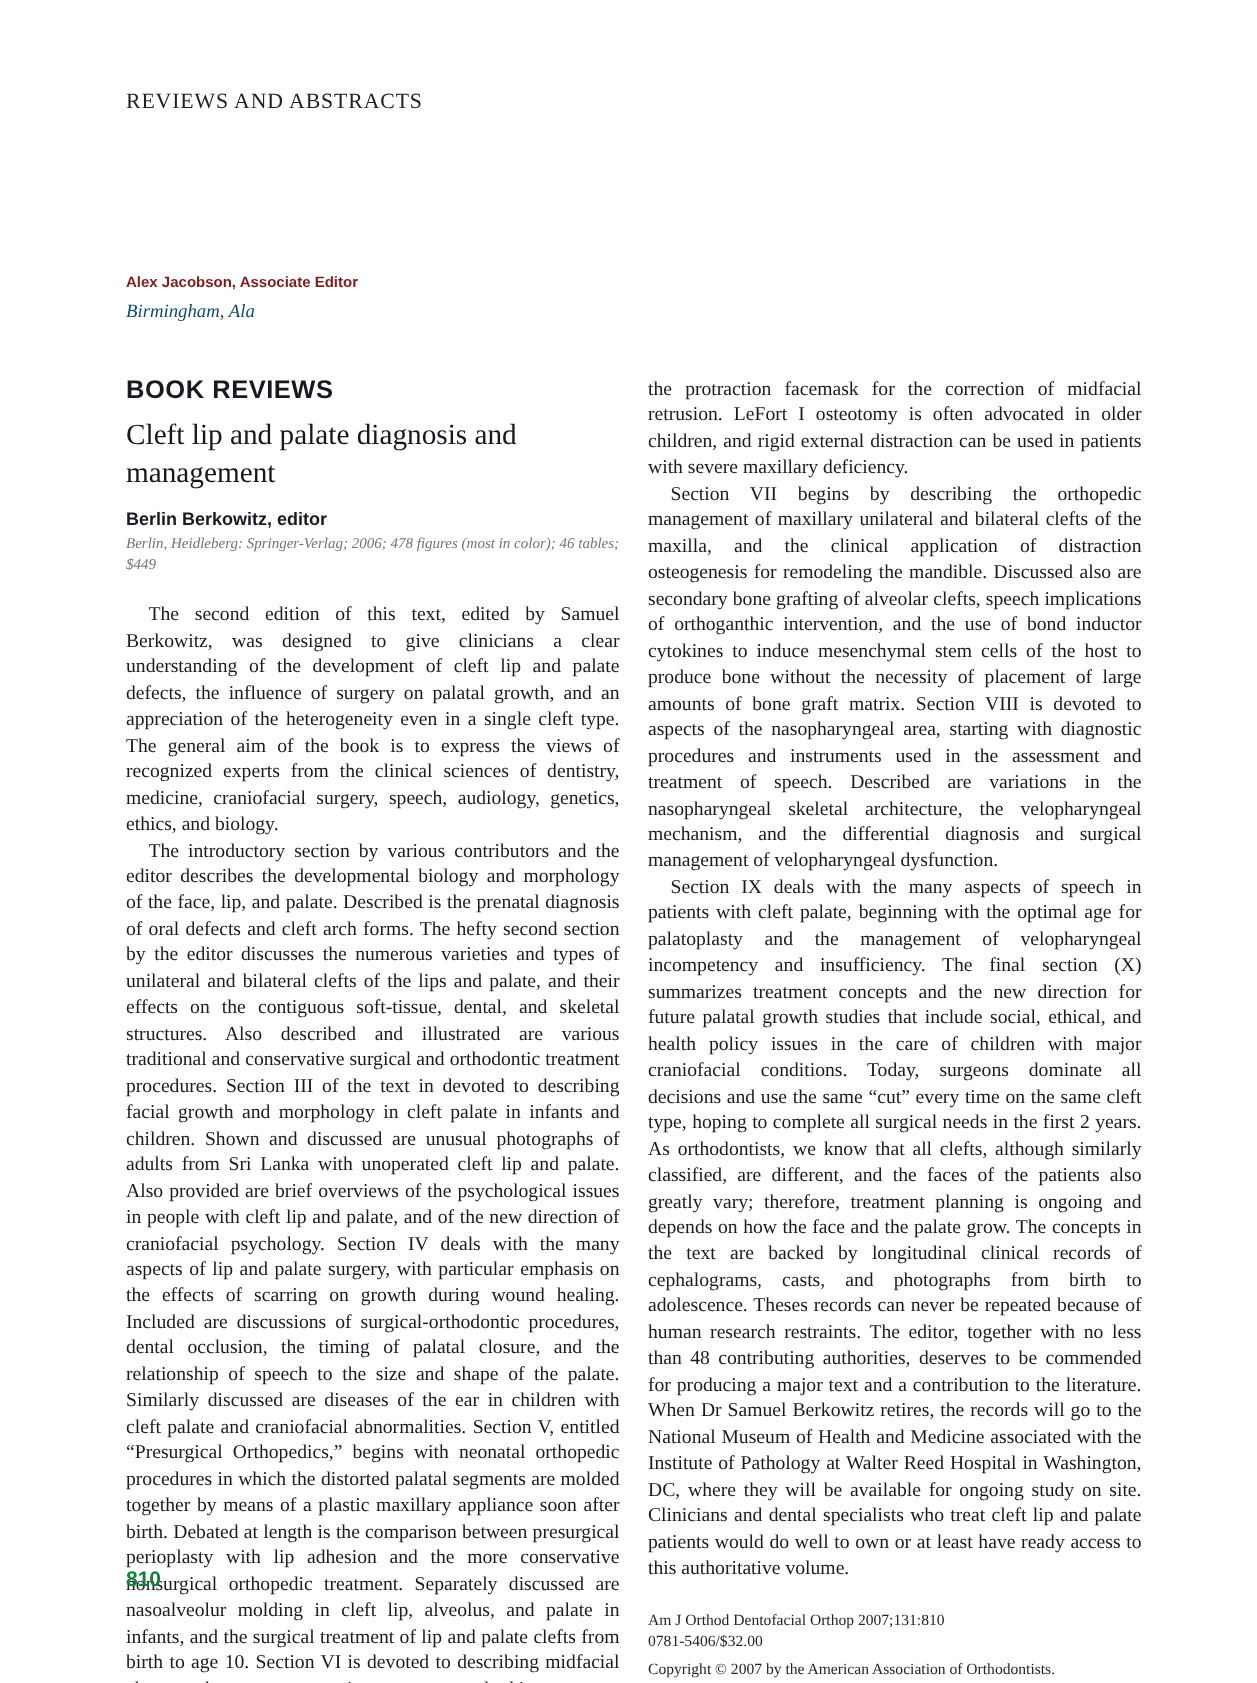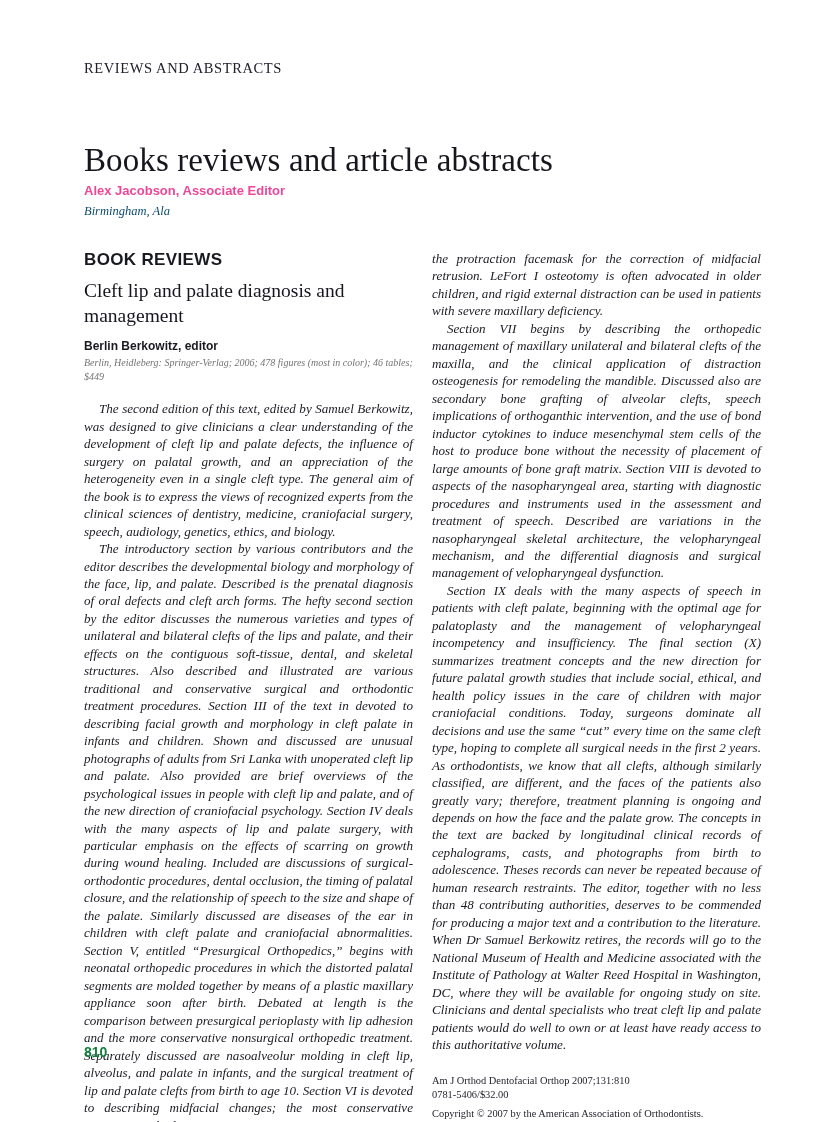--- a/index.html
+++ b/index.html
@@ -48,23 +48,23 @@
   }
 
   
   .byline {
     position: absolute;
     left: 84px;
     top: 182px;
   }
   .byline-name {
     font-family: "Liberation Sans", "DejaVu Sans", sans-serif;
-    font-size: 13px;
-    font-weight: bold;
-    color: #ec4899;
+    font-size: 10px;
+    font-weight: bold;
+    color: #7f1d1d;
     line-height: 1.45;
   }
   .byline-affil {
     font-family: "Liberation Serif", "DejaVu Serif", serif;
     font-size: 12.5px;
     font-style: italic;
     color: #0c4a6e;
     line-height: 1.5;
     margin-top: 1px;
   }
@@ -115,21 +115,20 @@
 
   p.body-par {
     font-family: "Liberation Serif", "DejaVu Serif", serif;
     font-size: 13.1px;
     line-height: 1.335;
     text-align: justify;
     text-indent: 15px;
     margin: 0;
     color: #1a1a22;
     hyphens: auto;
-    font-style: italic;
     -webkit-hyphens: auto;
   }
   p.body-par.first { text-indent: 15px; }
 
   
   .footnote {
     margin-top: 20px;
     font-family: "Liberation Serif", "DejaVu Serif", serif;
     font-size: 10.4px;
     line-height: 1.42;
@@ -150,21 +149,20 @@
     color: #15803d;
   }
 </style>
 </head>
 <body>
 
 <div class="page">
 
   <div class="running-head">REVIEWS AND ABSTRACTS</div>
 
-  <h1 class="page-title">Books reviews and article abstracts</h1>
 
   <div class="byline">
     <div class="byline-name">Alex Jacobson, Associate Editor</div>
     <div class="byline-affil">Birmingham, Ala</div>
   </div>
 
   <div class="col col-left">
 
     <div class="section-label">BOOK REVIEWS</div>
 

